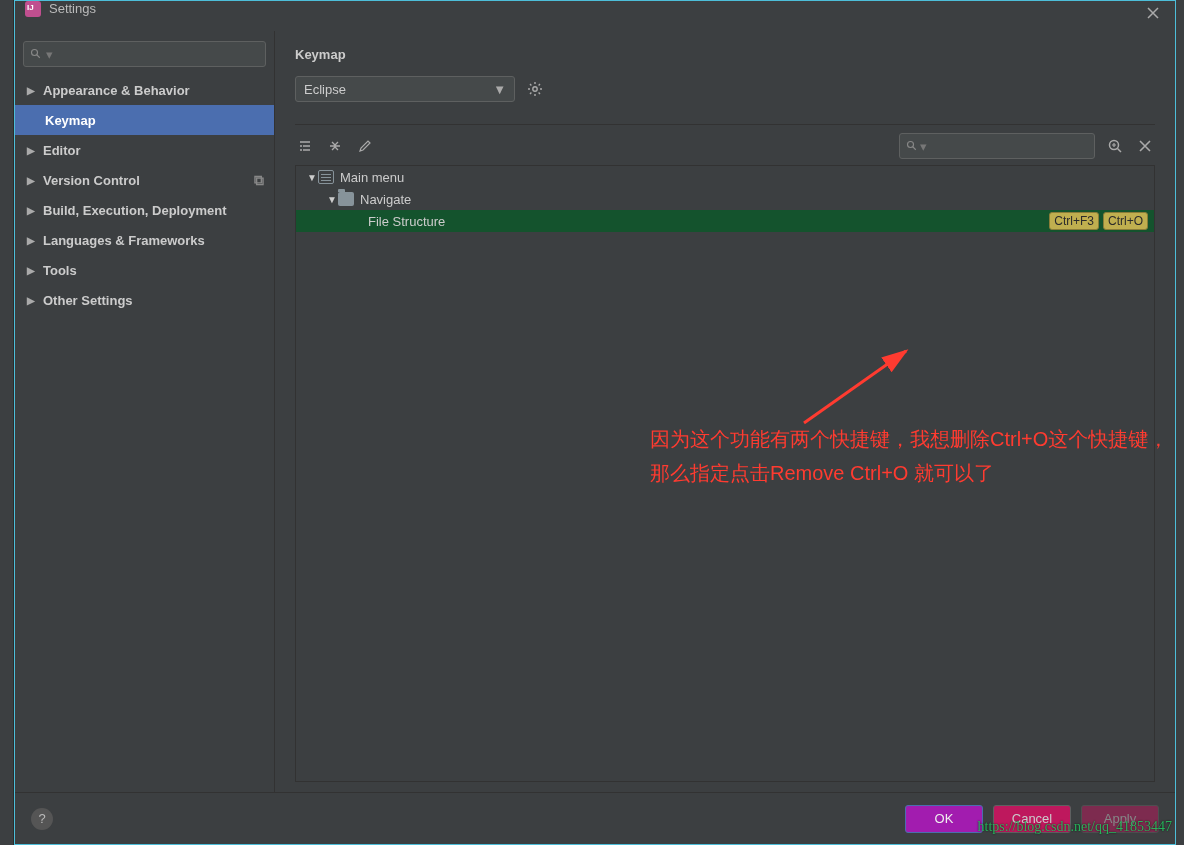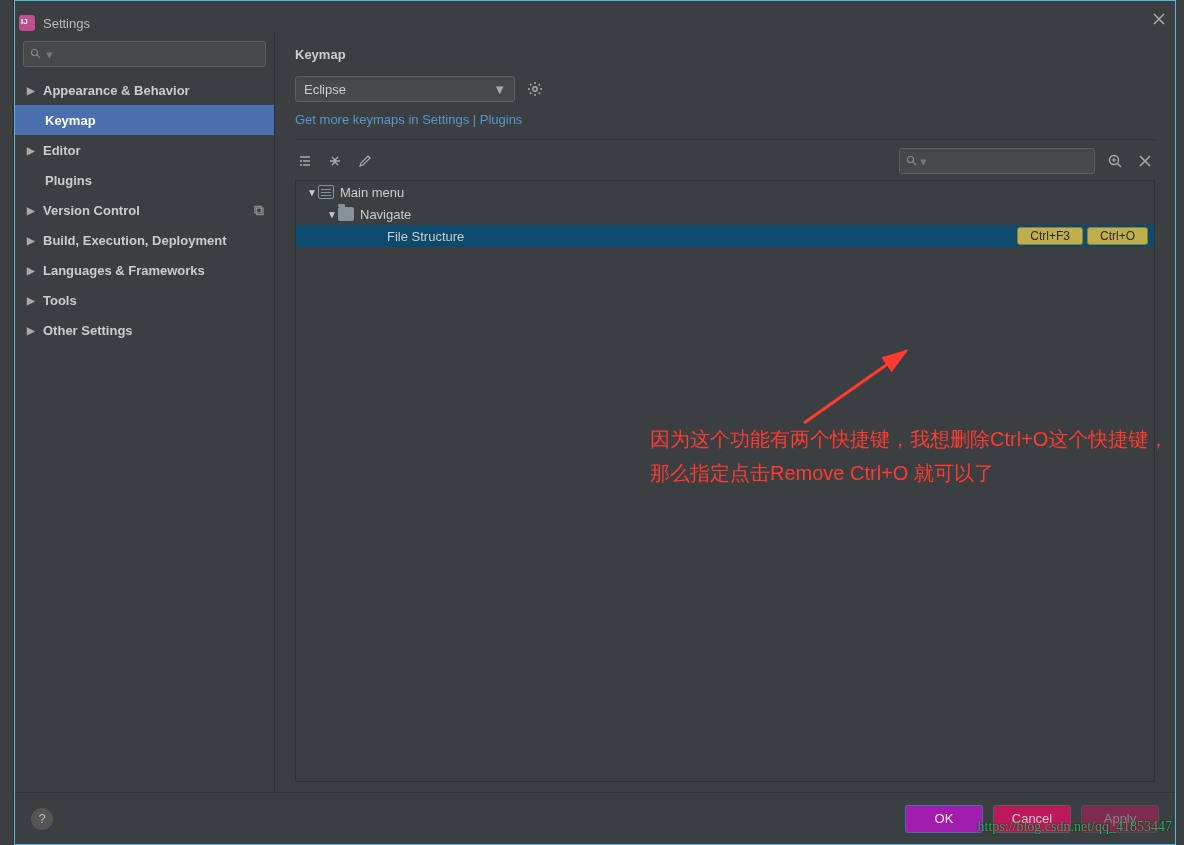--- a/index.html
+++ b/index.html
@@ -1,20 +1,20 @@
 <!DOCTYPE html>
 <html><head>
 <meta charset="utf-8">
 <style>
 * { margin:0; padding:0; box-sizing:border-box; font-family:"Segoe UI",Arial,sans-serif; font-size:13px; }
 body { background:#2b2b2b; width:1184px; height:845px; overflow:hidden; position:relative; color:#bbb; }
 .outer-edge { position:absolute; left:0; top:0; width:14px; height:845px; background:#3c3f41; border-right:1px solid #2b2b2b; }
 .outer-edge-right { position:absolute; right:0; top:0; width:8px; height:845px; background:#3c3f41; }
 .dialog { position:absolute; left:14px; top:0; width:1162px; height:845px; background:#3c3f41; border:1px solid #4dbed9; display:flex; flex-direction:column; }
-.titlebar { height:30px; display:flex; align-items:flex-end; padding:0 4px; color:#bbb; }
+.titlebar { height:30px; display:flex; align-items:flex-start; padding:0 10px; color:#bbb; }
 .titlebar .icon { width:16px; height:16px; margin-right:8px; background:#c04f8f; border-radius:3px; position:relative; }
 .titlebar .icon::after { content:"IJ"; color:#fff; font-size:8px; font-weight:bold; position:absolute; left:2px; top:2px; }
 .titlebar .title { flex:1; }
 .titlebar .close { width:24px; height:24px; display:flex; align-items:center; justify-content:center; cursor:pointer; color:#aaa; }
 .body { flex:1; display:flex; min-height:0; }
 .sidebar { width:260px; background:#3c3f41; border-right:1px solid #323232; display:flex; flex-direction:column; padding:10px 8px 0 8px; }
 .search-box { height:26px; border:1px solid #5e6060; border-radius:3px; background:#45494a; display:flex; align-items:center; padding:0 6px; color:#888; margin-bottom:8px; }
 .search-box svg { width:12px; height:12px; margin-right:4px; }
 .tree { flex:1; overflow:auto; margin:0 -8px; }
 .tree-item { height:30px; display:flex; align-items:center; padding-left:12px; color:#ccc; font-weight:bold; cursor:pointer; position:relative; }
@@ -34,23 +34,23 @@
 .toolbar .spacer { flex:1; }
 .toolbar .search2 { width:196px; height:26px; border:1px solid #5e6060; border-radius:3px; background:#45494a; display:flex; align-items:center; padding:0 6px; color:#888; }
 .keytree { flex:1; border:1px solid #323232; background:#3c3f41; position:relative; overflow:hidden; }
 .krow { height:22px; display:flex; align-items:center; color:#ccc; cursor:pointer; }
 .krow .indent { display:inline-block; }
 .krow .arrow { width:12px; text-align:center; color:#ccc; font-size:10px; }
 .krow .icon-folder { width:16px; height:14px; background:#87939a; border-radius:2px; margin-right:6px; position:relative; }
 .krow .icon-folder::before { content:""; position:absolute; top:-3px; left:0; width:7px; height:3px; background:#87939a; border-radius:1px 1px 0 0; }
 .krow .icon-menu { width:16px; height:14px; border:1px solid #87939a; border-radius:2px; margin-right:6px; position:relative; }
 .krow .icon-menu::after { content:""; position:absolute; left:2px; right:2px; top:3px; height:1px; background:#87939a; box-shadow:0 3px 0 #87939a, 0 6px 0 #87939a; }
-.krow.selected { background:#0c4a6e;gap:19px; }
+.krow.selected { background:#14532d; }
 .krow .shortcut { margin-left:auto; margin-right:6px; display:flex; gap:4px; }
-.shortcut span { background:#c0af4f; color:#2b2b2b; border-radius:3px; padding:1px 12px; font-size:12px; border:1px solid #8a7d38; }
+.shortcut span { background:#c0af4f; color:#2b2b2b; border-radius:3px; padding:1px 4px; font-size:12px; border:1px solid #8a7d38; }
 .footer { height:52px; border-top:1px solid #323232; display:flex; align-items:center; padding:0 16px; gap:10px; }
 .footer .help { width:22px; height:22px; border-radius:50%; background:#555; color:#bbb; display:flex; align-items:center; justify-content:center; cursor:pointer; }
 .footer .spacer { flex:1; }
 .btn { min-width:78px; height:28px; border-radius:3px; border:1px solid #5e6060; background:#be185d; color:#ccc; display:flex; align-items:center; justify-content:center; cursor:pointer; padding:0 14px; }
 .btn.primary { background:#a21caf; border-color:#4b6eaf; color:#eee; }
 .btn.disabled { opacity:.5; cursor:default; }
 .annotation { position:absolute; left:650px; top:422px; width:520px; color:#ff3b30; font-size:20px; line-height:34px; font-weight:500; pointer-events:none; z-index:50; }
 .arrow-svg { position:absolute; left:794px; top:343px; pointer-events:none; z-index:49; }
 .watermark { position:absolute; right:12px; bottom:10px; color:#22c55e; font-size:14px; opacity:.85; pointer-events:none; z-index:60; text-shadow:0 0 2px #000;font-family:Liberation Serif, serif; }
 </style>
@@ -85,23 +85,20 @@
             <span class="tree-chevron">▶</span>
             <span>Appearance &amp; Behavior</span>
           </div>
         <div class="tree-item child selected">
             <span>Keymap</span>
           </div>
         <div class="tree-item">
             <span class="tree-chevron">▶</span>
             <span>Editor</span>
           </div>
-        <div class="tree-item child">
-            <span>Plugins</span>
-          </div>
         <div class="tree-item">
             <span class="tree-chevron">▶</span>
             <span>Version Control</span>
             <span class="badge">⧉</span>
           </div>
         <div class="tree-item">
             <span class="tree-chevron">▶</span>
             <span>Build, Execution, Deployment</span>
           </div>
         <div class="tree-item">
@@ -126,21 +123,20 @@
           <span>Eclipse</span>
           <span style="color:#aaa;">▼</span>
         </div>
         <div class="gear">
           <svg width="16" height="16" viewBox="0 0 16 16">
               <circle cx="8" cy="8" r="2.2" fill="none" stroke="#aaa" stroke-width="1.4"></circle>
               <path d="M8 1v2M8 13v2M1 8h2M13 8h2M3 3l1.4 1.4M11.6 11.6L13 13M13 3l-1.4 1.4M4.4 11.6L3 13" stroke="#aaa" stroke-width="1.4"></path>
             </svg>
         </div>
       </div>
-      <div class="link">Get more keymaps in Settings | Plugins</div>
       <hr class="divider">
       <div class="toolbar">
         <div class="tool">
             <svg width="14" height="14" viewBox="0 0 14 14">
               <path d="M2 3h10M5 7h7M5 11h7M2 7l2 0M2 11l2 0" stroke="#aaa" stroke-width="1.3"></path>
             </svg>
           </div>
         <div class="tool">
             <svg width="14" height="14" viewBox="0 0 14 14">
               <path d="M2 7h10M4 3l3 3 3-3M4 11l3-3 3 3" stroke="#aaa" stroke-width="1.3" fill="none"></path>

